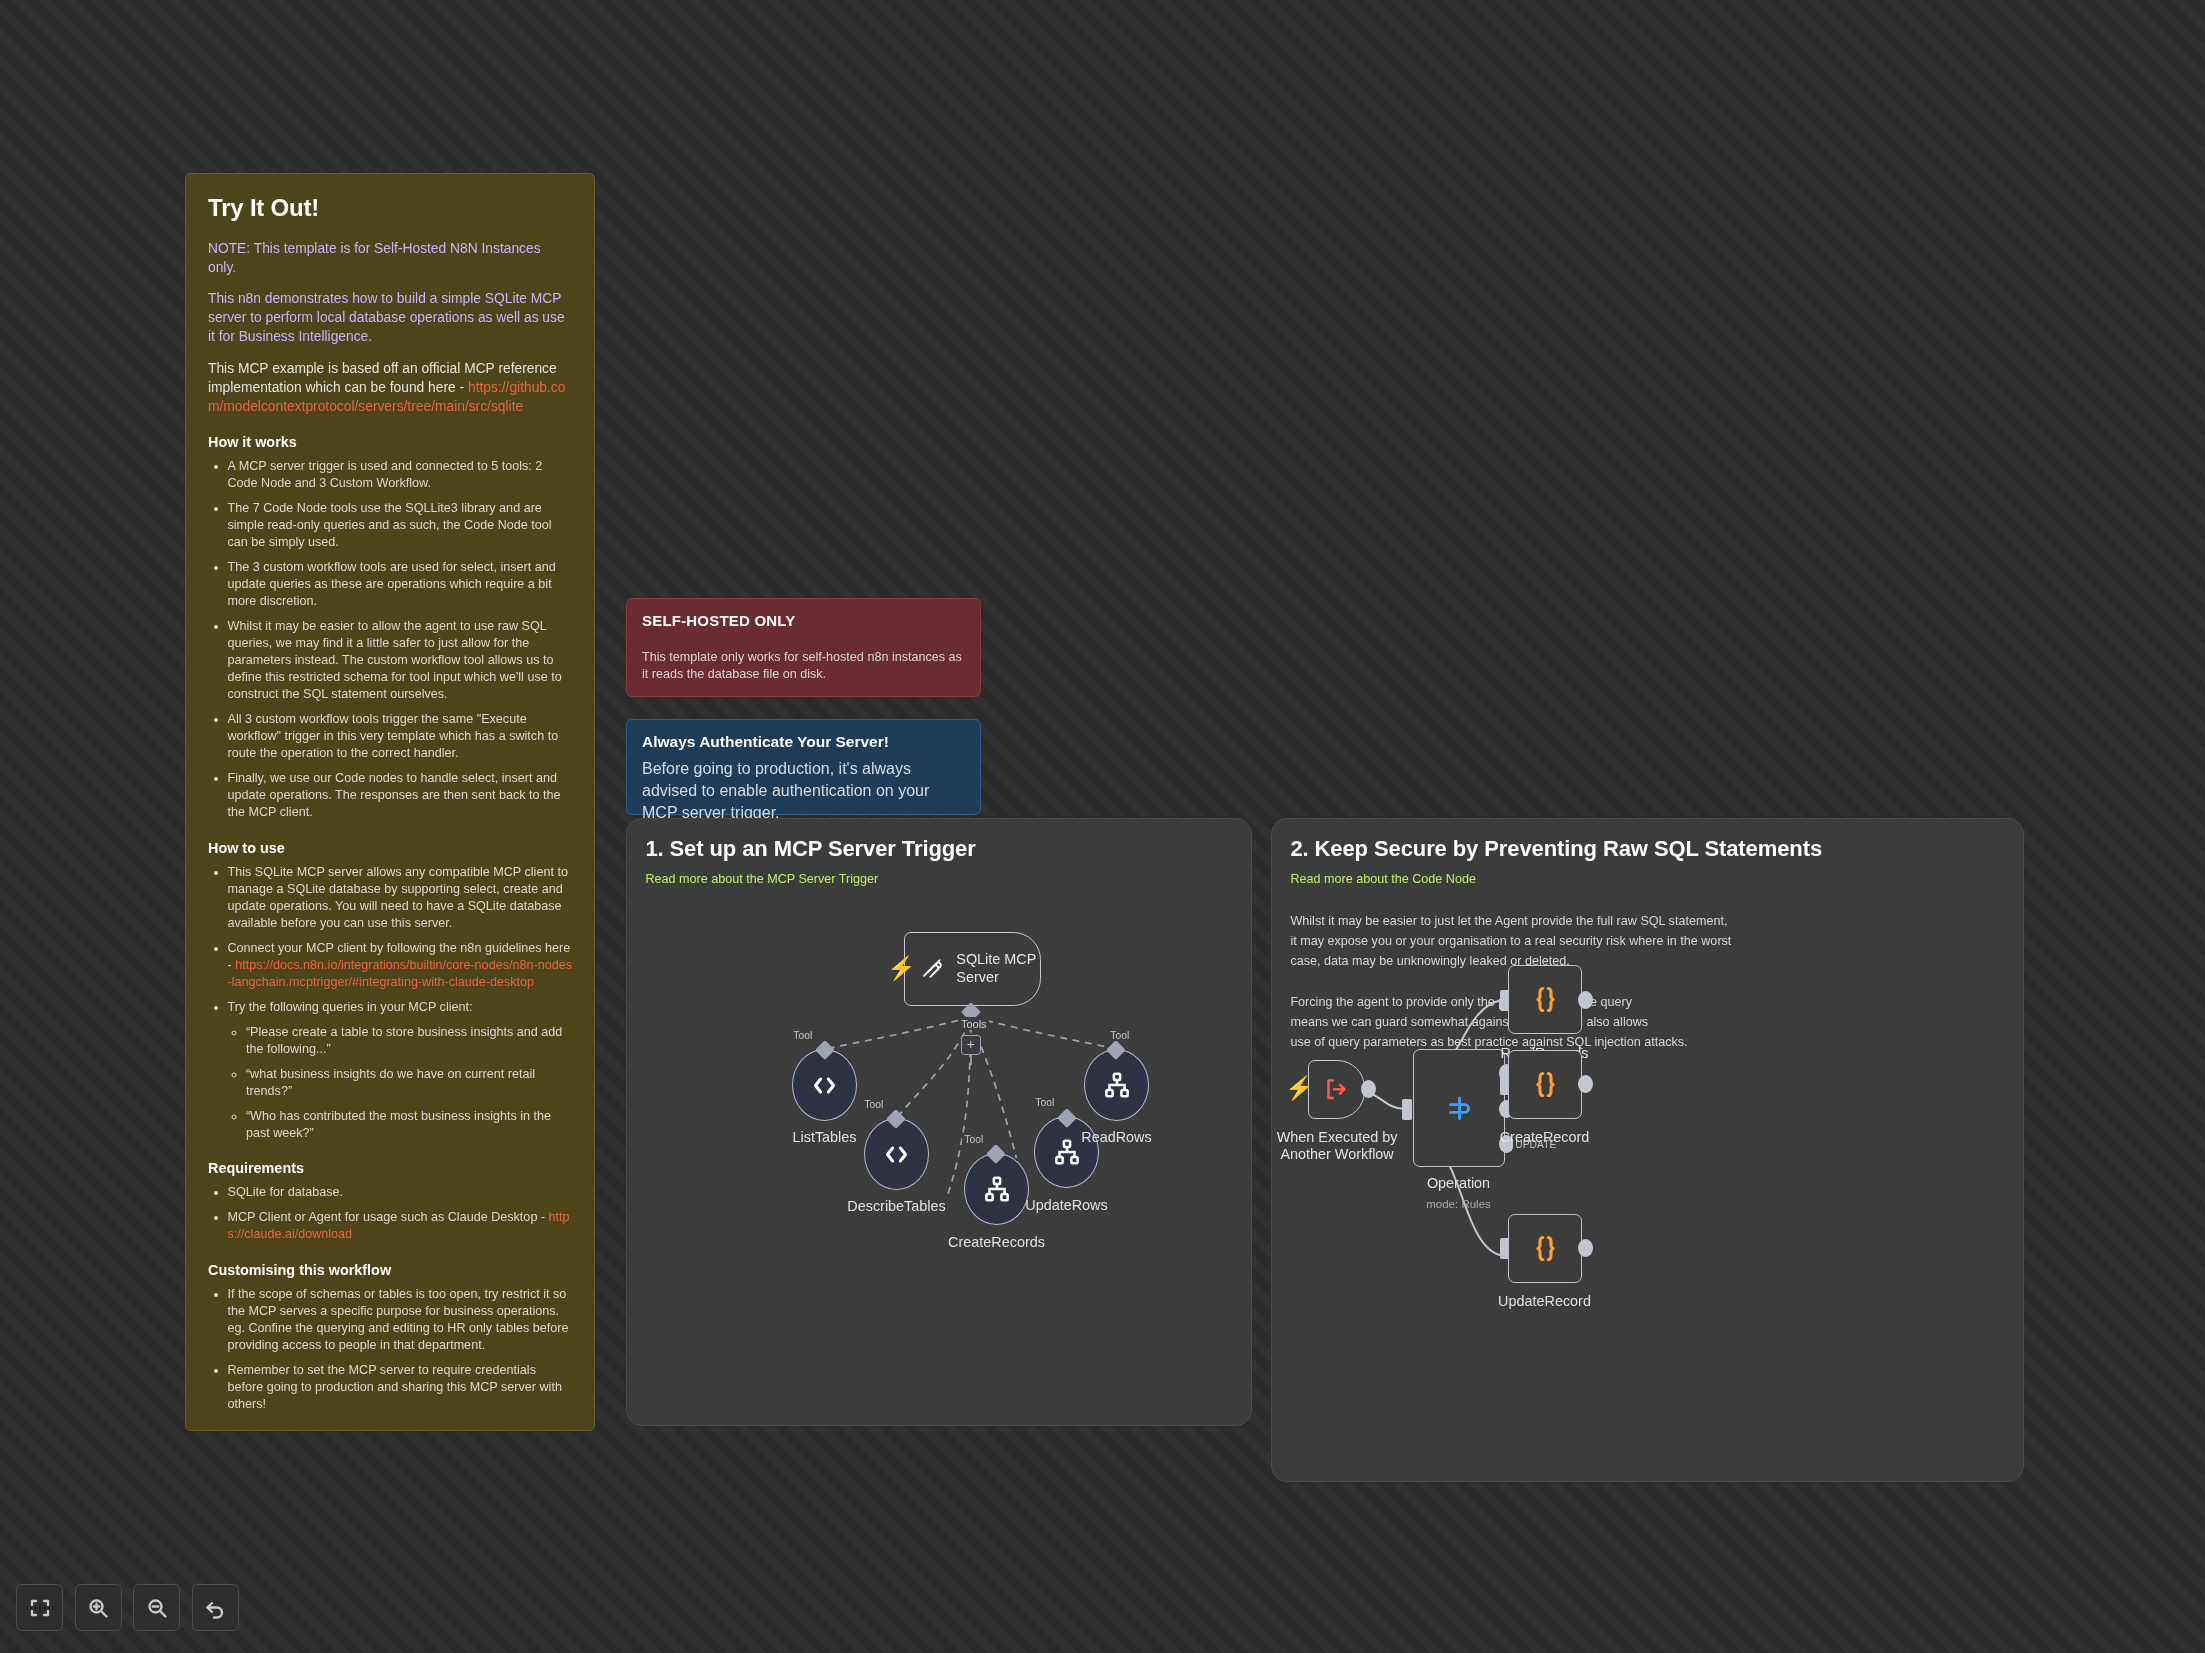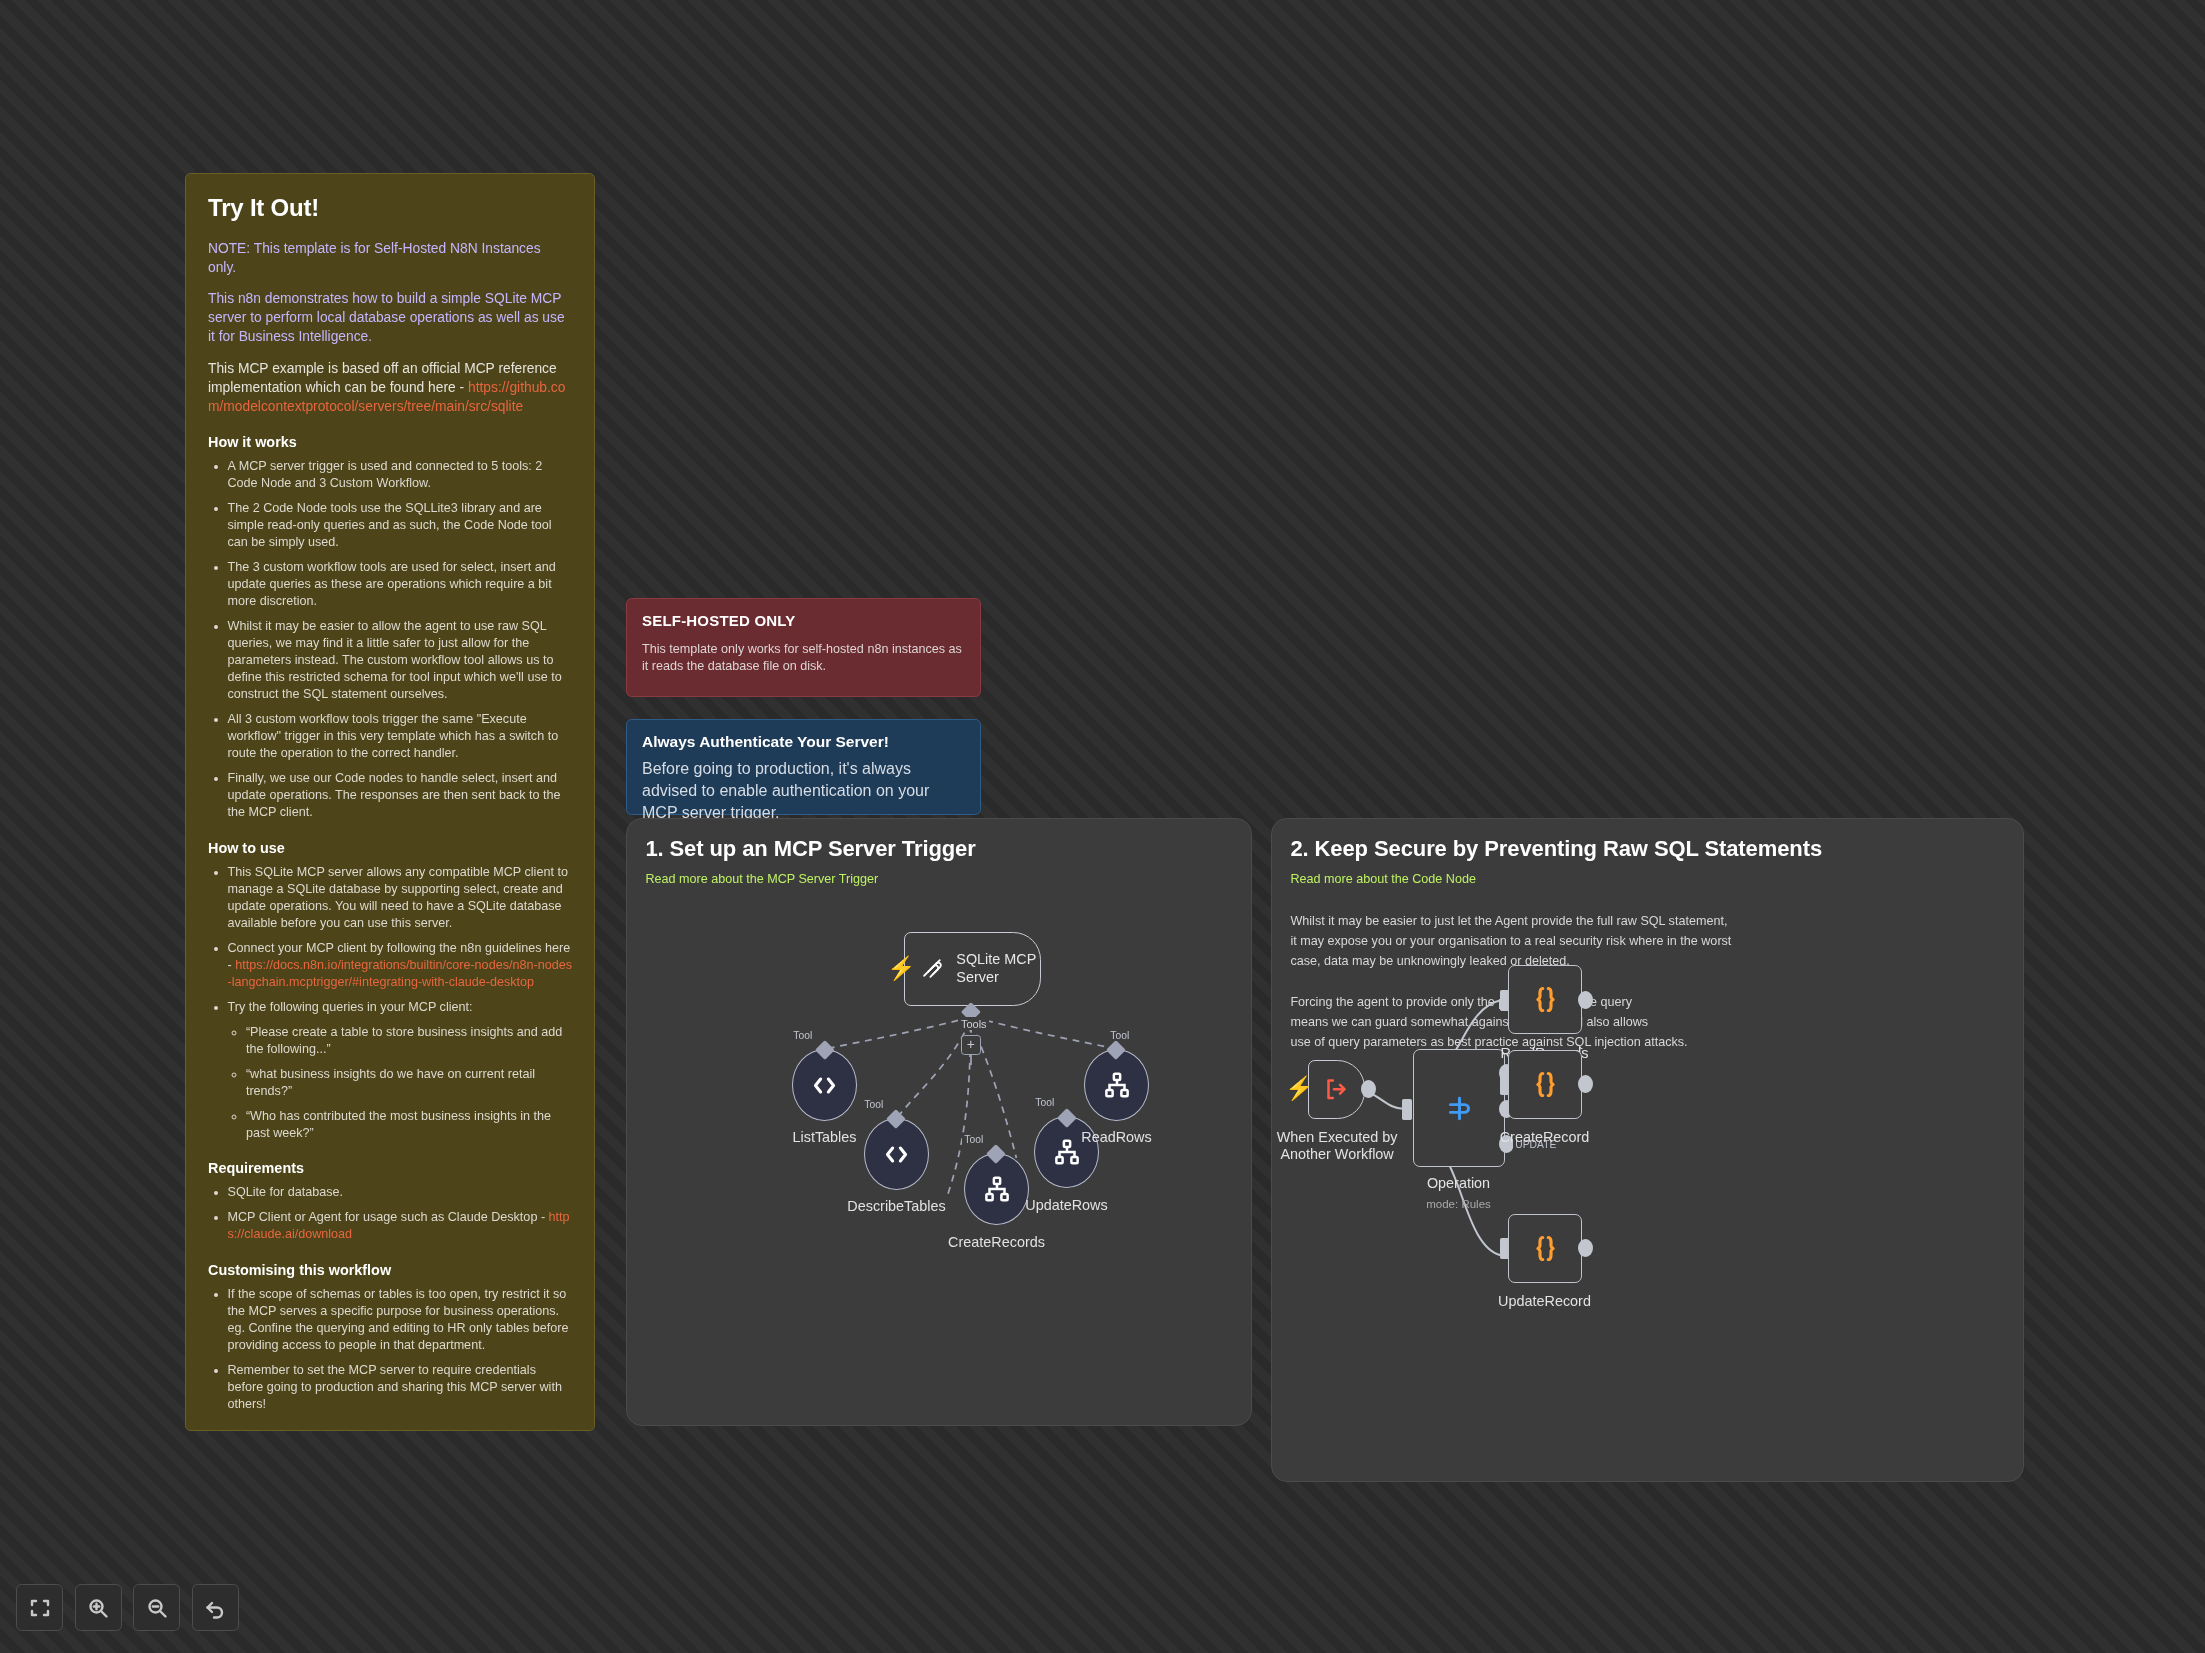--- a/index.html
+++ b/index.html
@@ -56,21 +56,21 @@
   .note-red {
     position: absolute;
     left: 626px; top: 598px;
     width: 355px; height: 99px;
     background: #6b2c31;
     border: 1.1px solid #8a3a40;
     border-radius: 5.7px;
     padding: 12.6px 15px;
     color: #ded6d6;
   }
-  .note-red .t { font-size: 15px; font-weight: 700; color: #ffffff; margin-bottom: 12px; letter-spacing: 0.2px; }
+  .note-red .t { font-size: 15px; font-weight: 700; color: #ffffff; margin-bottom: 20px; letter-spacing: 0.2px; }
   .note-red .b { font-size: 12.6px; line-height: 1.38; }
 
   .note-blue {
     position: absolute;
     left: 626px; top: 719px;
     width: 355px; height: 96px;
     background: #1e3b58;
     border: 1.1px solid #2f5d8a;
     border-radius: 5.7px;
     padding: 12.6px 15px;
@@ -181,21 +181,21 @@
 
   <div class="note-olive">
     <h1>Try It Out!</h1>
     <p class="bold">NOTE: This template is for Self-Hosted N8N Instances only.</p>
     <p class="bold">This n8n demonstrates how to build a simple SQLite MCP server to perform local database operations as well as use it for Business Intelligence.</p>
     <p><span>This MCP example is based off an official MCP reference implementation which can be found here - </span><span class="lnk">https://github.com/modelcontextprotocol/servers/tree/main/src/sqlite</span></p>
 
     <h2>How it works</h2>
     <ul>
       <li>A MCP server trigger is used and connected to 5 tools: 2 Code Node and 3 Custom Workflow.</li>
-      <li>The 2 Code Node tools use the SQLLite3 library and are simple read-only queries and as such, the Code Node tool can be simply used.</li>
+      <li>The 7 Code Node tools use the SQLLite3 library and are simple read-only queries and as such, the Code Node tool can be simply used.</li>
       <li>The 3 custom workflow tools are used for select, insert and update queries as these are operations which require a bit more discretion.</li>
       <li>Whilst it may be easier to allow the agent to use raw SQL queries, we may find it a little safer to just allow for the parameters instead. The custom workflow tool allows us to define this restricted schema for tool input which we'll use to construct the SQL statement ourselves.</li>
       <li>All 3 custom workflow tools trigger the same "Execute workflow" trigger in this very template which has a switch to route the operation to the correct handler.</li>
       <li>Finally, we use our Code nodes to handle select, insert and update operations. The responses are then sent back to the the MCP client.</li>
     </ul>
 
     <h2>How to use</h2>
     <ul>
       <li>This SQLite MCP server allows any compatible MCP client to manage a SQLite database by supporting select, create and update operations. You will need to have a SQLite database available before you can use this server.</li>
       <li><span>Connect your MCP client by following the n8n guidelines here - </span><span class="lnk">https://docs.n8n.io/integrations/builtin/core-nodes/n8n-nodes-langchain.mcptrigger/#integrating-with-claude-desktop</span></li>

